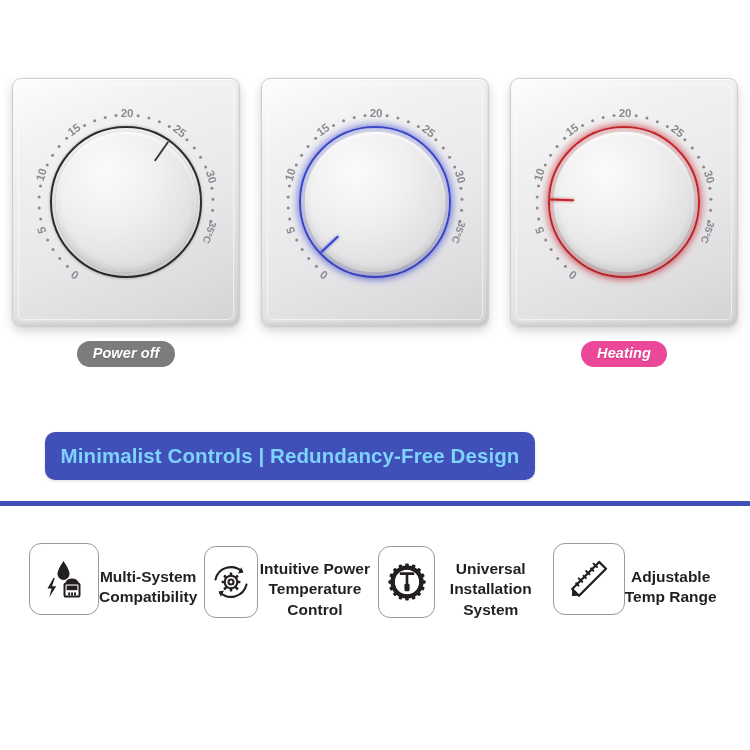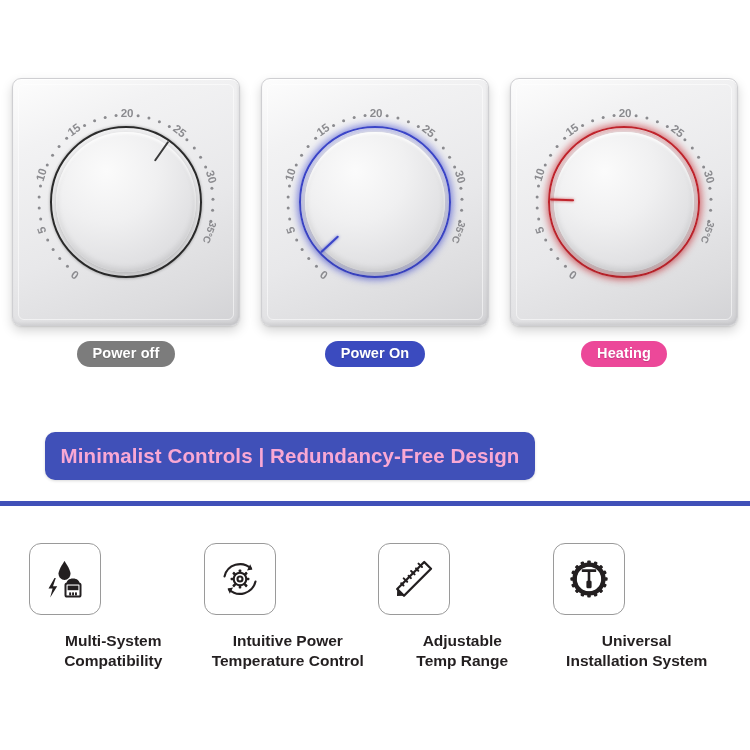--- a/index.html
+++ b/index.html
@@ -136,20 +136,21 @@
   .ptr-red  i { background: #c0242c; box-shadow: 0 0 3px rgba(198,32,40,0.8); }
 
   
   .status-row {
     position: absolute;
     top: 341px; left: 0;
     width: 750px;
     display: flex;
     justify-content: space-between;
     padding: 0 8px;
+    font-style: italic;
   }
   .status-cell {
     width: 236px;
     display: flex;
     justify-content: center;
   }
   .pill {
     display: inline-block;
     padding: 4px 16px 5px;
     border-radius: 13px;
@@ -171,21 +172,21 @@
     left: 45px; top: 432px;
     width: 490px; height: 48px;
     background: #4050b8;
     border-radius: 10px;
     display: flex;
     align-items: center;
     justify-content: center;
     box-shadow: 0 1px 3px rgba(0,0,0,0.15);
   }
   .banner-text {
-    color: #f9a8d4;
+    color: #7dd3fc;
     font-size: 20.5px;
     font-weight: bold;
     letter-spacing: 0.1px;
     white-space: nowrap;
   }
 
   
   .divider {
     position: absolute;
     left: 0; top: 501px;
@@ -199,21 +200,22 @@
     left: 0; top: 543px;
     width: 750px;
     display: flex;
     justify-content: space-around;
     align-items: flex-start;
     padding: 0 26px;
   }
   .feature {
     width: 168px;
     display: flex;
-    flex-direction: column;
+    flex-direction: row;
+    align-items: center;
   }
   .feature-icon-box {
     width: 72px; height: 72px;
     border: 1.6px solid #9a9a9a;
     border-radius: 12px;
     background: #ffffff;
     display: flex;
     align-items: center;
     justify-content: center;
   }
@@ -390,23 +392,20 @@
         </div>
       </div>
     </div>
   </div>
 
   <div class="status-row">
     <div class="status-cell">
       <span class="pill pill-gray">Power off</span>
     </div>
     <div class="status-cell">
-      <span class="pill pill-blue">Power On</span>
-    </div>
-    <div class="status-cell">
       <span class="pill pill-red">Heating</span>
     </div>
   </div>
 
   <div class="banner">
     <span class="banner-text">Minimalist Controls  |  Redundancy-Free Design</span>
   </div>
 
   <div class="divider"></div>
 
@@ -452,42 +451,20 @@
             <rect x="28.8" y="21.7" width="3.6" height="2.6" rx="0.7"></rect>
             <rect x="16.0" y="16.0" width="2.6" height="3.6" rx="0.7" transform="rotate(-45 17.3 17.8)"></rect>
             <rect x="27.4" y="27.4" width="2.6" height="3.6" rx="0.7" transform="rotate(-45 28.7 29.2)"></rect>
             <rect x="27.4" y="16.0" width="2.6" height="3.6" rx="0.7" transform="rotate(45 28.7 17.8)"></rect>
             <rect x="16.0" y="27.4" width="2.6" height="3.6" rx="0.7" transform="rotate(45 17.3 29.2)"></rect>
           </g>
         </svg>
       </div>
       <div class="feature-label">Intuitive Power
 Temperature Control</div>
-    </div>
-
-    <div class="feature">
-      <div class="feature-icon-box">
-        <svg width="46" height="46" viewBox="0 0 46 46">
-
-          <path d="M33.2 6.0 L40.0 12.8 L13.0 39.8 L6.2 33.0 Z" fill="none" stroke="#231f20" stroke-width="2.3" stroke-linejoin="round"></path>
-
-          <path d="M6.2 33.0 L13.0 39.8 L6.0 40.0 Z" fill="#231f20"></path>
-
-          <g stroke="#231f20" stroke-width="2" stroke-linecap="round">
-            <line x1="31.0" y1="11.0" x2="27.5" y2="7.6"></line>
-            <line x1="27.3" y1="14.7" x2="25.0" y2="12.4"></line>
-            <line x1="23.6" y1="18.4" x2="20.1" y2="15.0"></line>
-            <line x1="19.9" y1="22.1" x2="17.6" y2="19.8"></line>
-            <line x1="16.2" y1="25.8" x2="12.7" y2="22.4"></line>
-            <line x1="12.5" y1="29.5" x2="10.2" y2="27.2"></line>
-          </g>
-        </svg>
-      </div>
-      <div class="feature-label">Adjustable
-Temp Range</div>
     </div>
 
     <div class="feature">
       <div class="feature-icon-box">
         <svg width="46" height="46" viewBox="0 0 46 46">
 
           <g id="gear3">
             <circle cx="23" cy="23" r="14.4" fill="none" stroke="#231f20" stroke-width="4.4"></circle>
             <g fill="#231f20">
               <rect x="21.2" y="4.4" width="3.6" height="6.2" rx="1"></rect>
@@ -513,15 +490,37 @@
             <rect x="15.8" y="13.2" width="14.4" height="2.9" rx="0.6"></rect>
             <rect x="21.7" y="15.6" width="2.6" height="9.6"></rect>
             <rect x="20.4" y="24.8" width="5.2" height="7.4" rx="1.1"></rect>
           </g>
         </svg>
       </div>
       <div class="feature-label">Universal
 Installation System</div>
     </div>
 
+    <div class="feature">
+      <div class="feature-icon-box">
+        <svg width="46" height="46" viewBox="0 0 46 46">
+
+          <path d="M33.2 6.0 L40.0 12.8 L13.0 39.8 L6.2 33.0 Z" fill="none" stroke="#231f20" stroke-width="2.3" stroke-linejoin="round"></path>
+
+          <path d="M6.2 33.0 L13.0 39.8 L6.0 40.0 Z" fill="#231f20"></path>
+
+          <g stroke="#231f20" stroke-width="2" stroke-linecap="round">
+            <line x1="31.0" y1="11.0" x2="27.5" y2="7.6"></line>
+            <line x1="27.3" y1="14.7" x2="25.0" y2="12.4"></line>
+            <line x1="23.6" y1="18.4" x2="20.1" y2="15.0"></line>
+            <line x1="19.9" y1="22.1" x2="17.6" y2="19.8"></line>
+            <line x1="16.2" y1="25.8" x2="12.7" y2="22.4"></line>
+            <line x1="12.5" y1="29.5" x2="10.2" y2="27.2"></line>
+          </g>
+        </svg>
+      </div>
+      <div class="feature-label">Adjustable
+Temp Range</div>
+    </div>
+
   </div>
 
 </div>
 
 </body></html>

